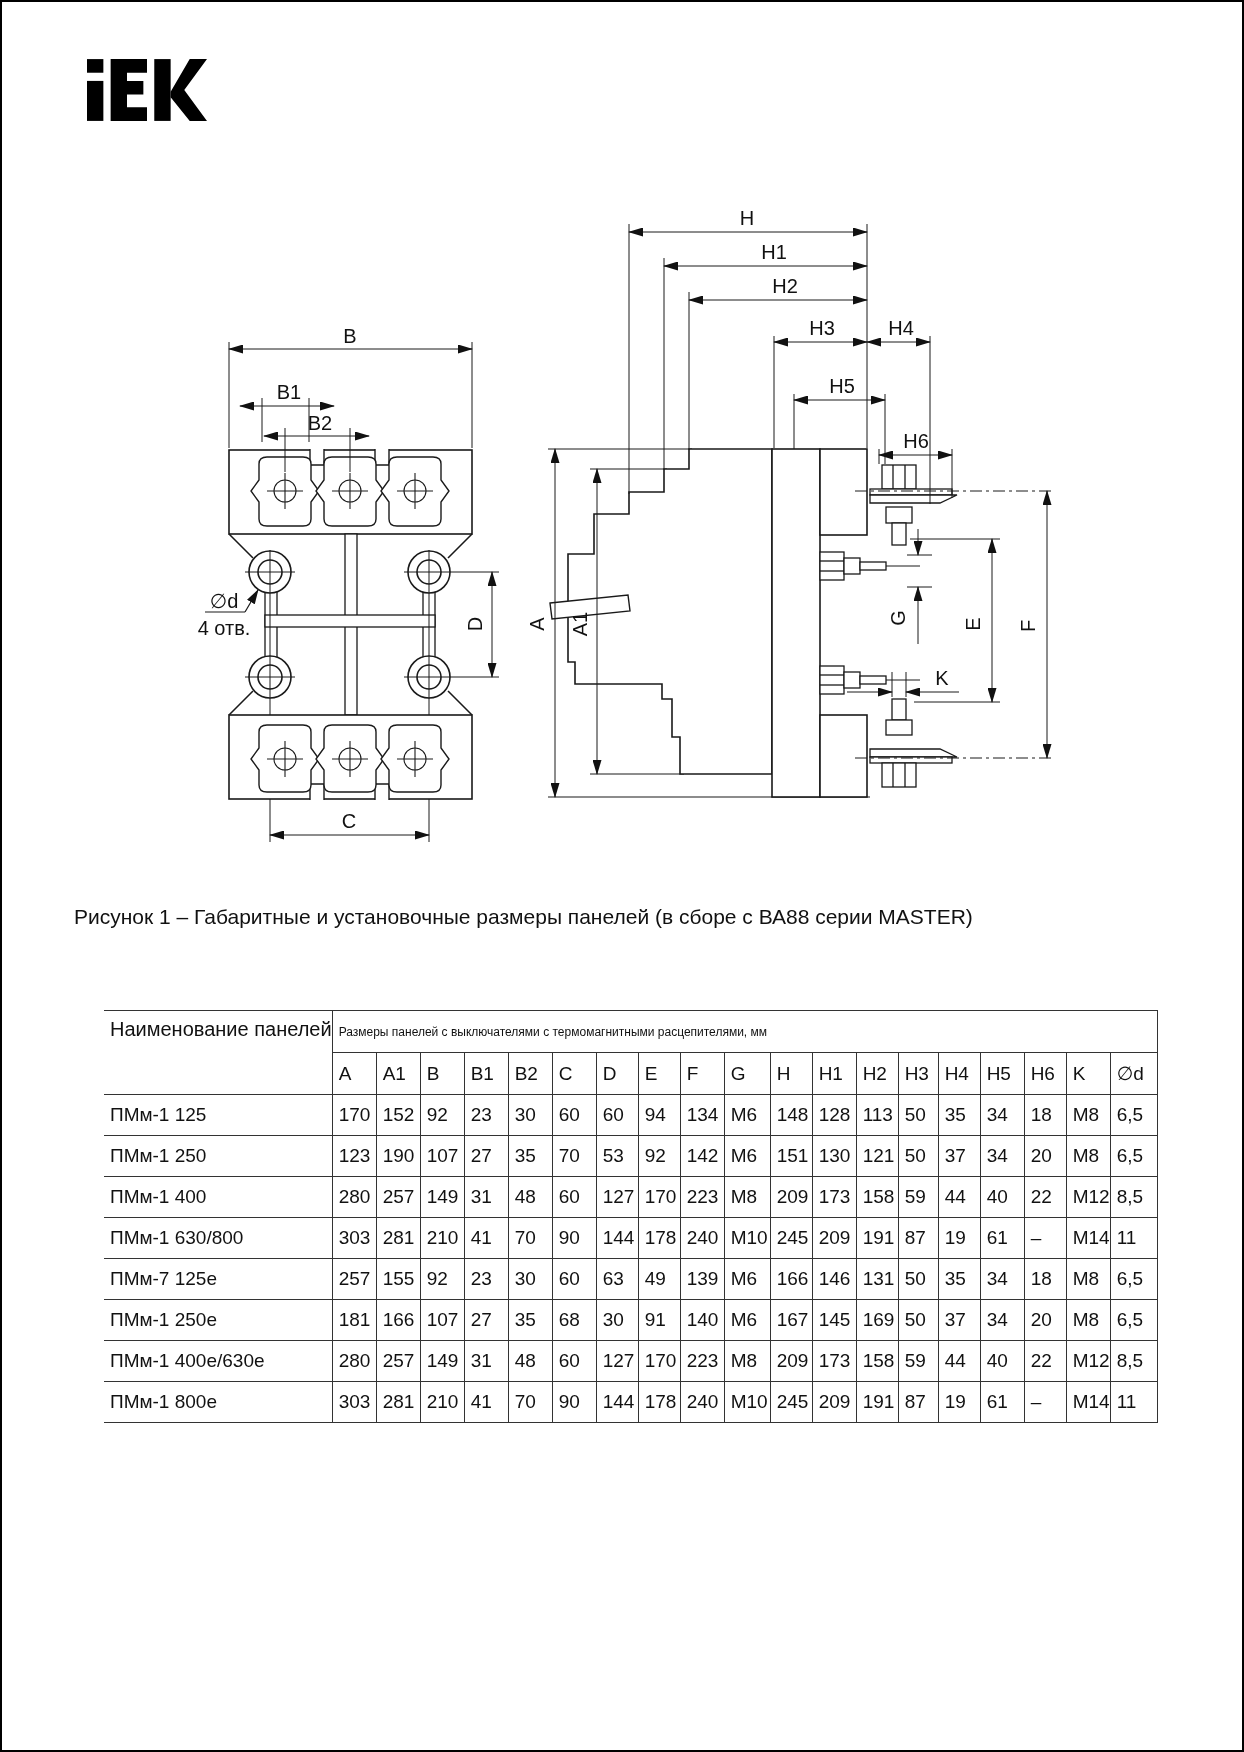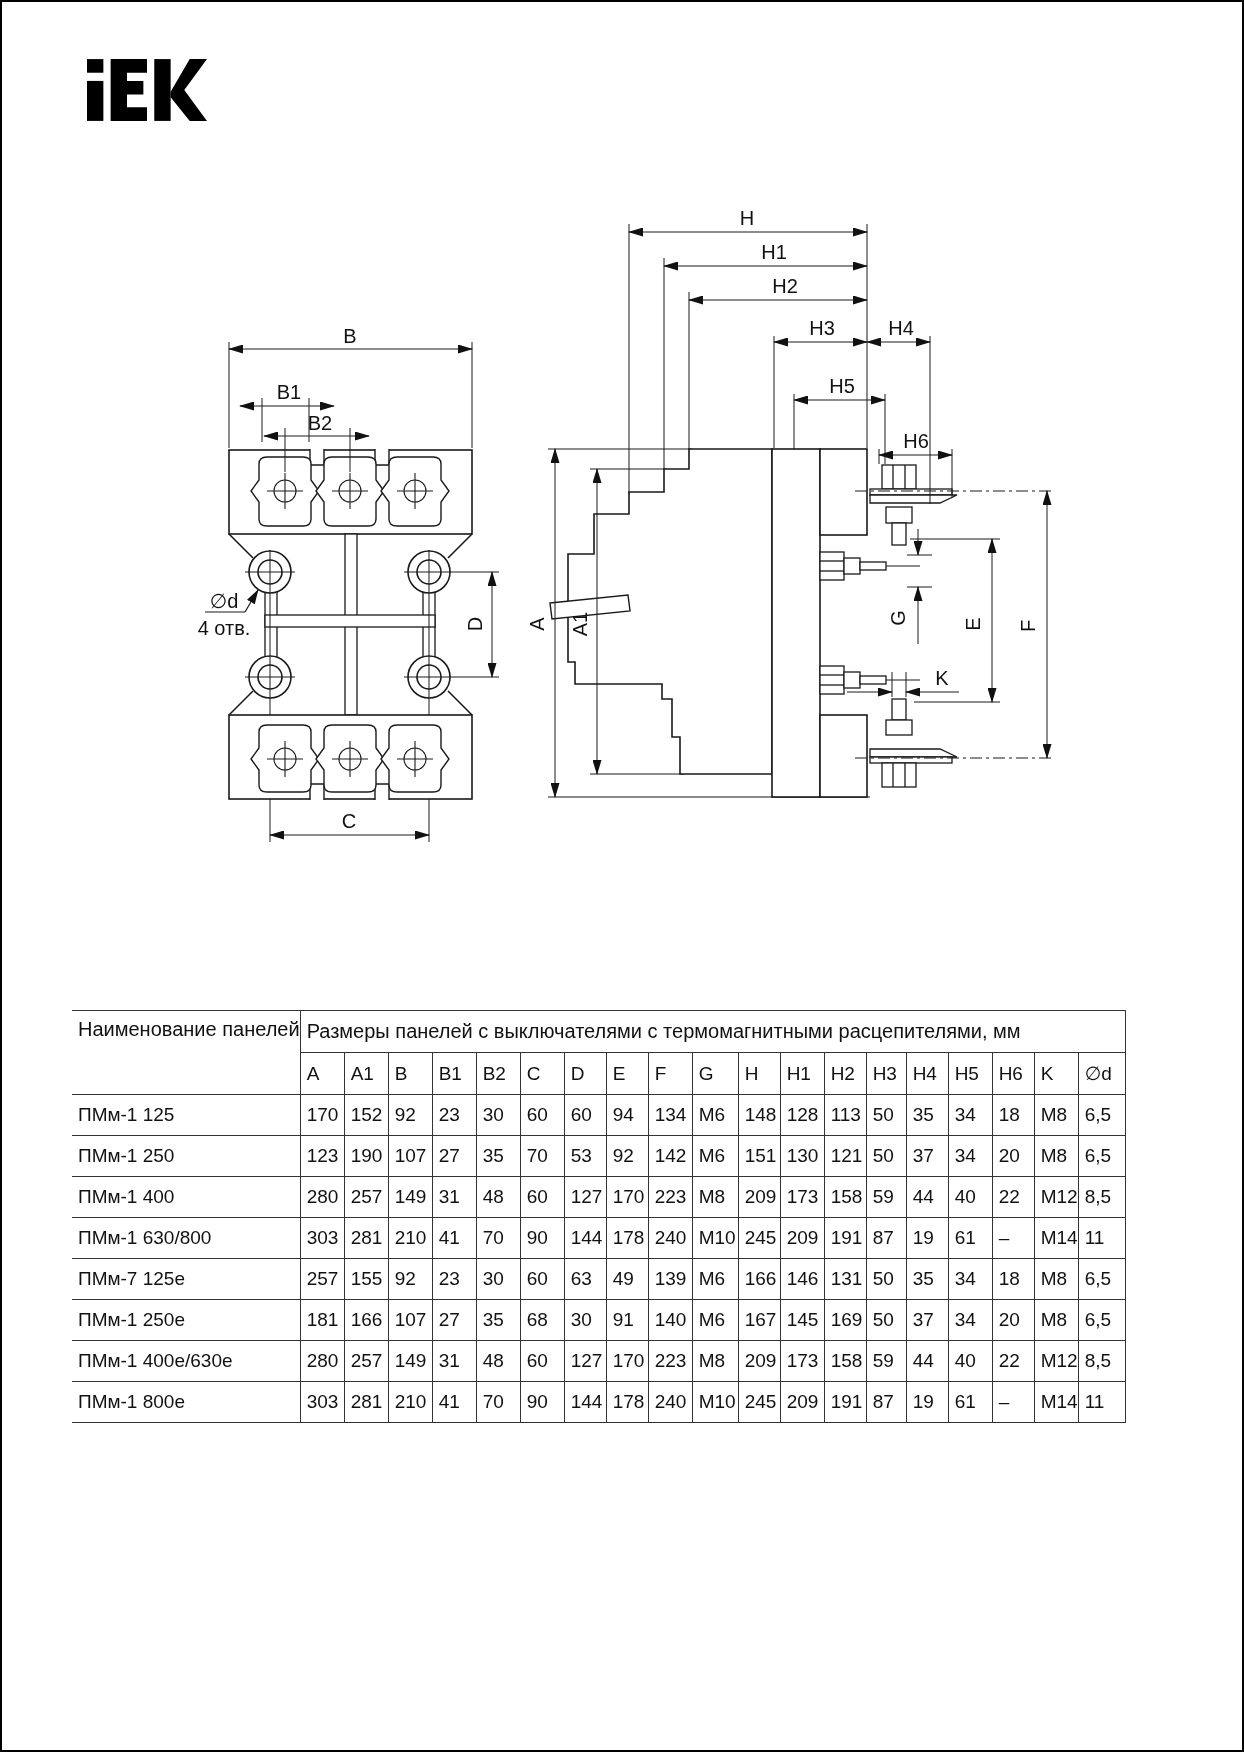--- a/index.html
+++ b/index.html
@@ -13,36 +13,36 @@
     color:#000;
     overflow:hidden;
   }
   .logo{position:absolute;left:85px;top:55px;width:120px;height:66px;}
   .figure-svg{position:absolute;left:80px;top:190px;width:1090px;height:660px;}
   .figure-svg text{font-family:"Liberation Sans",sans-serif;font-size:20px;fill:#111;}
   .caption{
     position:absolute;left:72px;top:903px;width:1100px;
     font-size:21px;color:#111;
   }
-  .table-wrap{position:absolute;left:70px;top:1008px;}
+  .table-wrap{position:absolute;left:102px;top:1008px;}
   table.dims{
     border-collapse:collapse;table-layout:fixed;
     font-size:19px;color:#111;
   }
   table.dims td,table.dims th{
     border:1px solid #333;
     padding:0 0 0 6px;
     text-align:left;font-weight:normal;
     overflow:hidden;white-space:nowrap;
     height:41px;box-sizing:border-box;
   }
   table.dims .no-left{border-left:none;}
   table.dims .no-right{border-right:1px solid #333;}
   table.dims thead th{height:42px;}
-  table.dims th.span-h{font-size:20px;}
+  table.dims th.span-h{font-size:12px;}
   table.dims th.name-h{vertical-align:top;padding-top:5px;font-size:20px;line-height:1.35;}
 </style>
 </head>
 <body>
 
 <div class="page">
 
   <svg class="logo" viewBox="0 0 132 68" aria-hidden="true">
     <g fill="#000">
       <rect x="0" y="0" width="18" height="15"></rect>
@@ -291,20 +291,21 @@
         <text transform="translate(542,622) rotate(-90)" text-anchor="middle">А</text>
         <text transform="translate(585,622) rotate(-90)" text-anchor="middle">А1</text>
         <text transform="translate(903,616) rotate(-90)" text-anchor="middle">G</text>
         <text transform="translate(978,622) rotate(-90)" text-anchor="middle">E</text>
         <text transform="translate(1033,624) rotate(-90)" text-anchor="middle">F</text>
         <text x="940" y="683" text-anchor="middle">K</text>
       </g>
     </g>
   </svg>
 
+  <div class="caption">Рисунок 1 – Габаритные и установочные размеры панелей (в сборе с ВА88 серии MASTER)</div>
 
   <div class="table-wrap">
     <table class="dims">
       <thead>
         <tr>
           <th class="name-h no-left" rowspan="2" style="width:143px">Наименование панелей</th>
           <th class="span-h no-right" colspan="19">Размеры панелей с выключателями с термомагнитными расцепителями, мм</th>
         </tr>
         <tr>
             <th style="width: 44px;">A</th>

